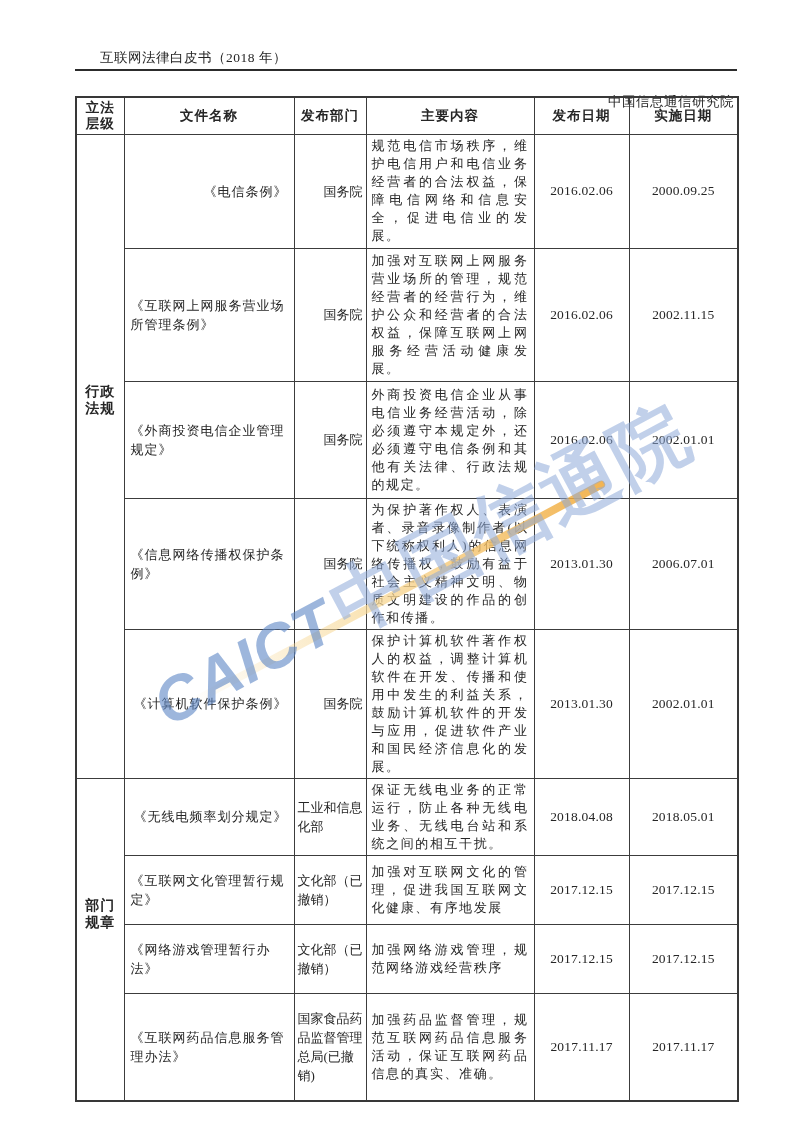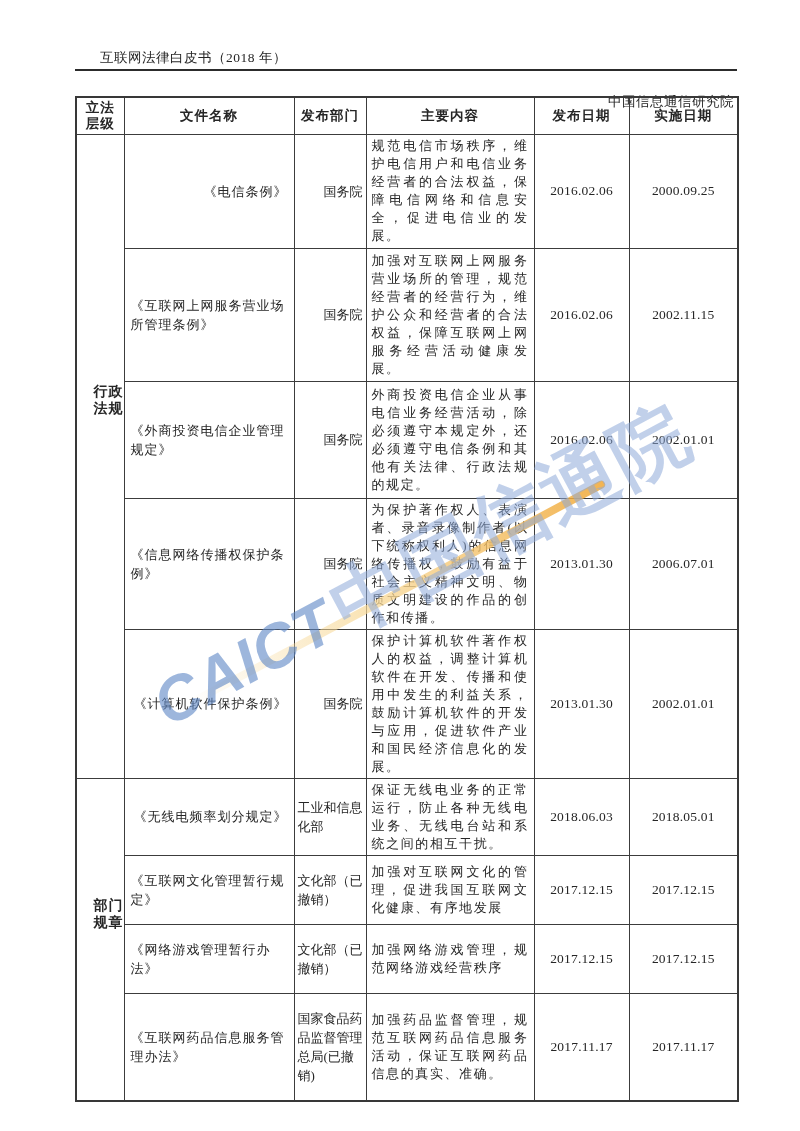--- a/index.html
+++ b/index.html
@@ -106,21 +106,21 @@
     line-height: 18px; padding: 2px 5px;
     text-align: justify; text-justify: inter-character;
   }
   td.date {
     font-size: 13.5px; text-align: center; letter-spacing: 0.2px;
   }
   td.center { text-align: right; }
   td.left   { text-align: left; margin-top: 28px; }
 
   td.group-cell {
-    vertical-align: top; text-align: right;
+    vertical-align: top; text-align: center;
   }
   td.pad-admin { padding-top: 248px; }
   td.pad-dept  { padding-top: 118px; }
   .group-label {
     font-weight: bold; font-size: 14px;
     white-space: pre-line; line-height: 17px; letter-spacing: 1px;
   }
 
   
   .page-number {
@@ -202,21 +202,21 @@
 
       <tr class="r6">
         <td class="group-cell pad-dept" rowspan="4">
           <div class="group-label">部门
 规章</div>
         </td>
         <td class="name center">《无线电频率划分规定》</td>
         <td class="dept left">工业和信息
 化部</td>
         <td class="content">保证无线电业务的正常运行，防止各种无线电业务、无线电台站和系统之间的相互干扰。</td>
-        <td class="date">2018.06.03</td>
+        <td class="date">2018.04.08</td>
         <td class="date">2018.05.01</td>
       </tr>
       <tr class="r7">
         <td class="name left">《互联网文化管理暂行规定》</td>
         <td class="dept left">文化部（已
 撤销）</td>
         <td class="content">加强对互联网文化的管理，促进我国互联网文化健康、有序地发展</td>
         <td class="date">2017.12.15</td>
         <td class="date">2017.12.15</td>
       </tr>

